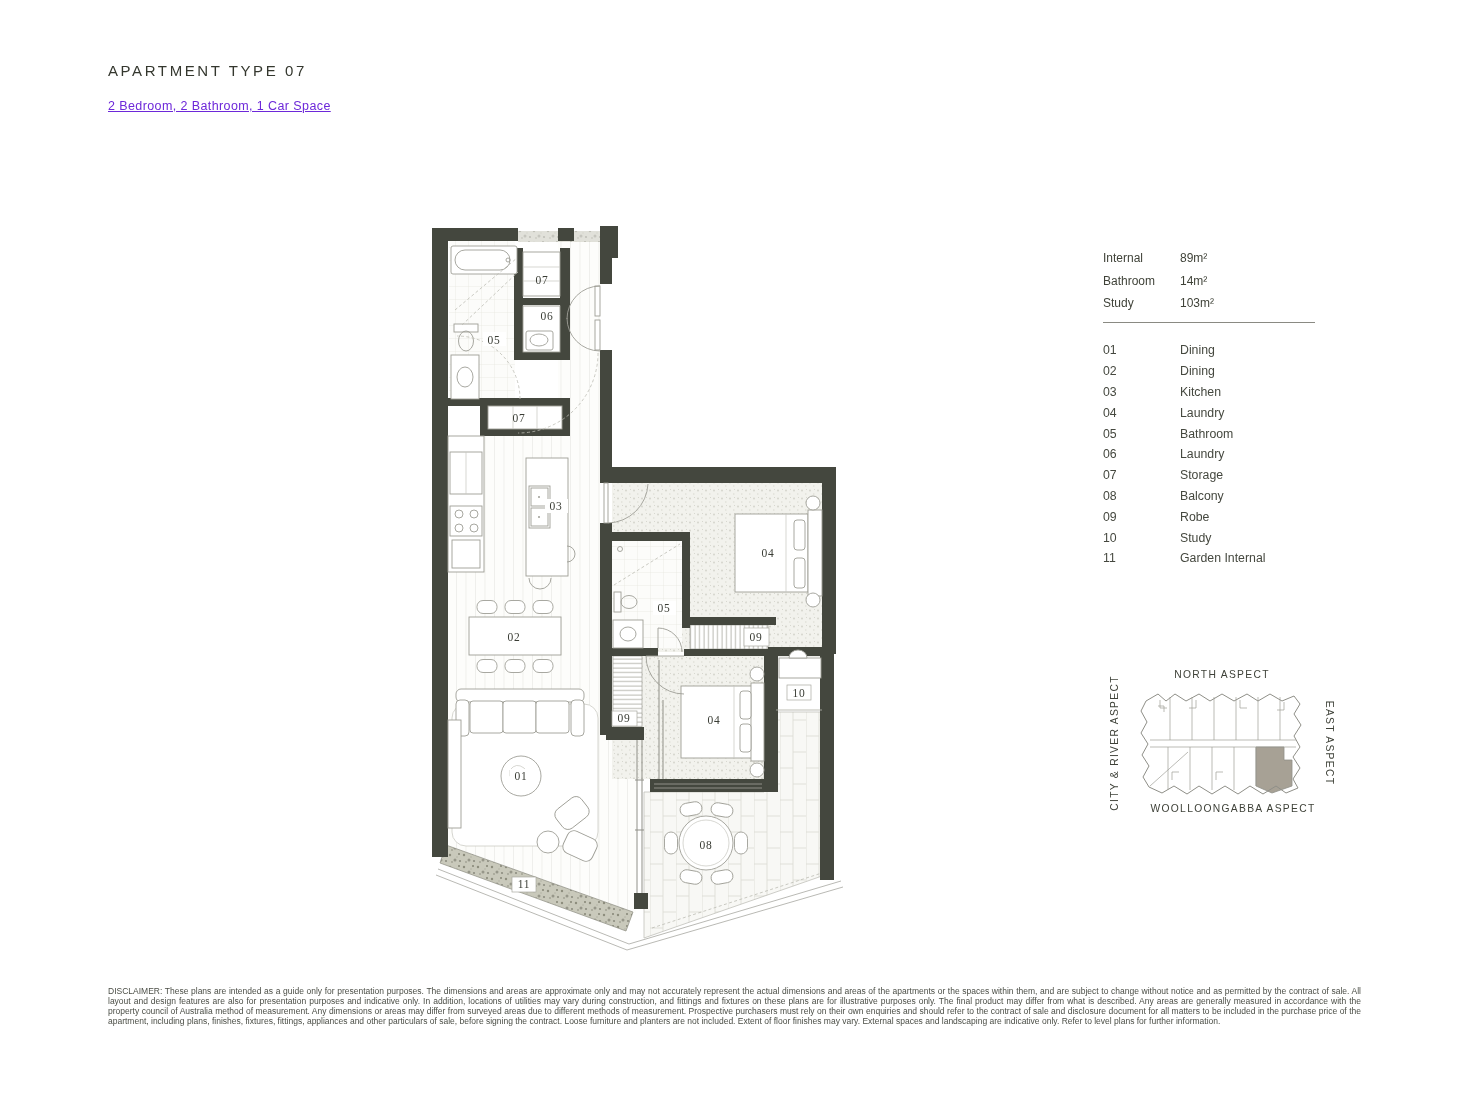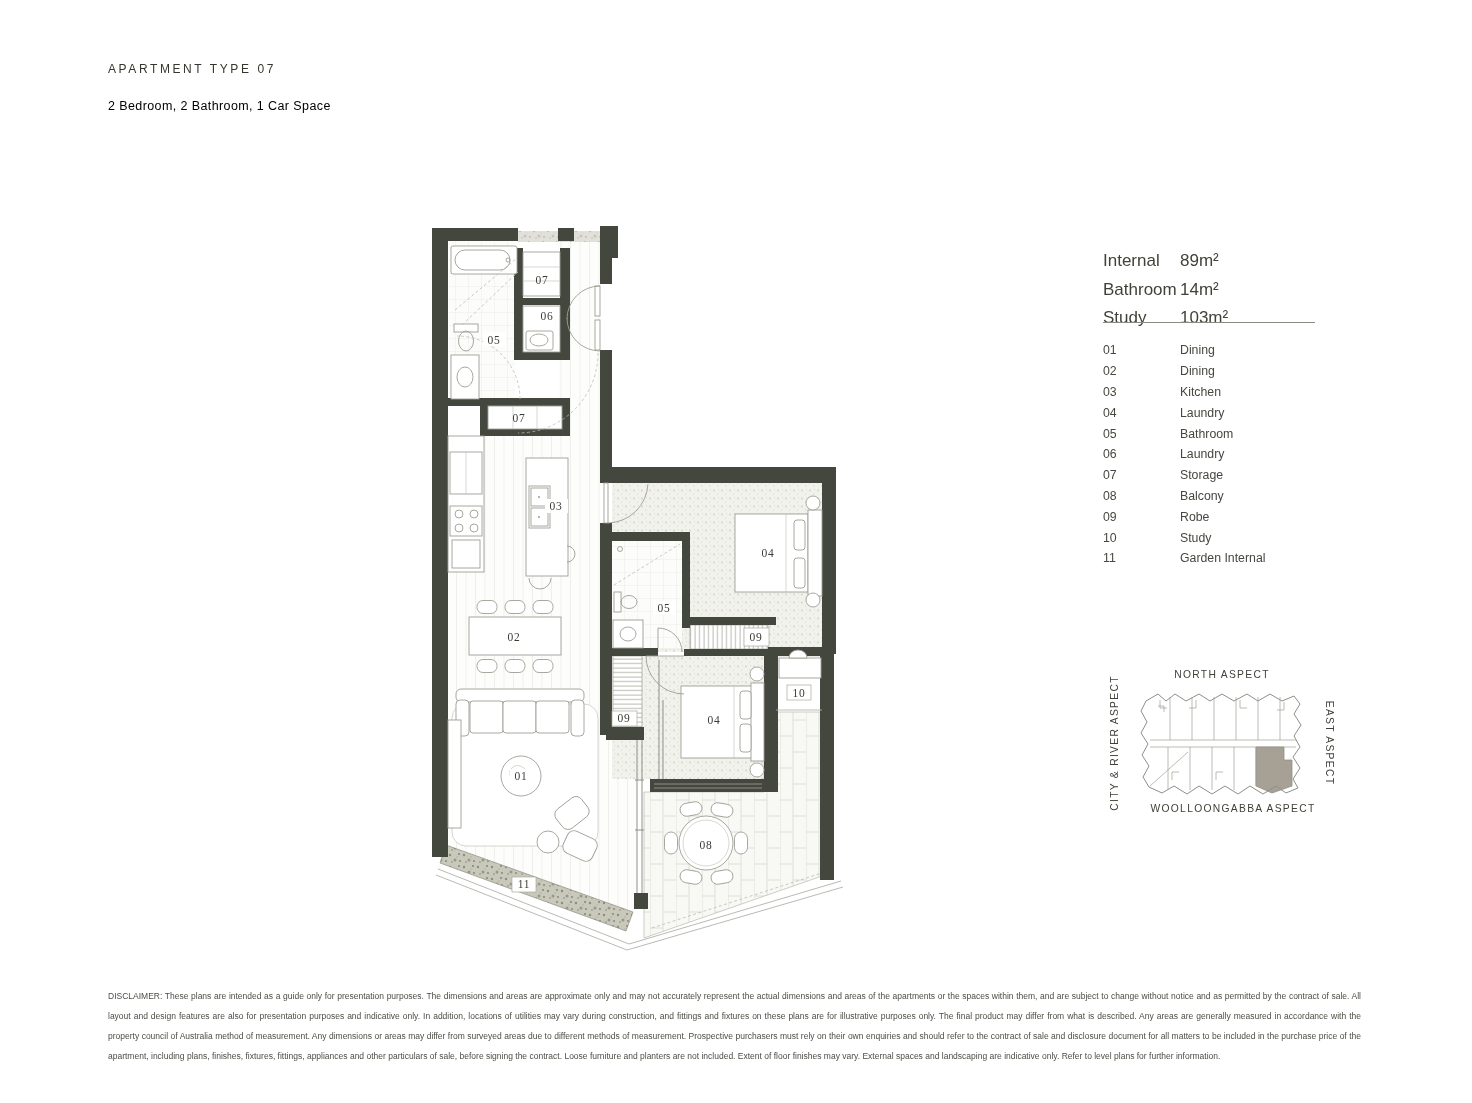--- a/index.html
+++ b/index.html
@@ -1,27 +1,27 @@
 <!DOCTYPE html>
 <html><head>
 <meta charset="utf-8">
 <style>
   html,body{margin:0;padding:0;background:#ffffff;}
   .canvas{position:relative;width:1472px;height:1103px;background:#ffffff;overflow:hidden;
           font-family:"Liberation Sans",sans-serif;color:#3e4138;}
-  .title{position:absolute;left:108px;top:62px;font-size:12px;letter-spacing:2.6px;color:#34372e;font-weight:500;}
-  .subtitle{position:absolute;left:108px;top:99px;font-size:12.5px;letter-spacing:.4px;color:#000000;}
+  .title{position:absolute;left:108px;top:62px;font-size:15px;letter-spacing:2.6px;color:#34372e;font-weight:500;}
+  .subtitle{position:absolute;left:108px;top:99px;font-size:12.5px;letter-spacing:.4px;color:#6d28d9;text-decoration:underline;}
   .areas{position:absolute;left:1103px;top:251px;width:215px;}
-  .areas .row{display:flex;margin-bottom:8.5px;font-size:17px;color:#3f4238;}
+  .areas .row{display:flex;margin-bottom:8.5px;font-size:12px;color:#3f4238;}
   .areas .lab{width:77px;}
   .divider{position:absolute;left:1103px;top:322px;width:212px;border-top:1px solid #8a8a83;}
   .legend{position:absolute;left:1103px;top:340px;width:230px;}
   .legend .row{display:flex;height:20.8px;align-items:center;font-size:12.3px;color:#45483f;}
   .legend .num{width:77px;}
-  .disclaimer{position:absolute;left:108px;top:986px;width:1253px;font-size:8.5px;line-height:20px;
+  .disclaimer{position:absolute;left:108px;top:986px;width:1253px;font-size:8.5px;line-height:10px;
               text-align:justify;color:#4b4e46;}
   
   .w{fill:#44473e;}
   .f{fill:#ffffff;stroke:#9e9e96;stroke-width:.9;}
   .fl{fill:none;stroke:#9e9e96;stroke-width:.9;}
   .fd{fill:none;stroke:#bcbcb4;stroke-width:.8;stroke-dasharray:3 2.4;}
   .thin{fill:none;stroke:#c6c6be;stroke-width:.7;}
   .glass{fill:none;stroke:#8f8f87;stroke-width:1;}
   .edge{fill:none;stroke:#9b9b93;stroke-width:.7;}
   .plan-label{font-family:"Liberation Serif",serif;font-size:11.5px;letter-spacing:.8px;fill:#3a3d35;text-anchor:middle;}

